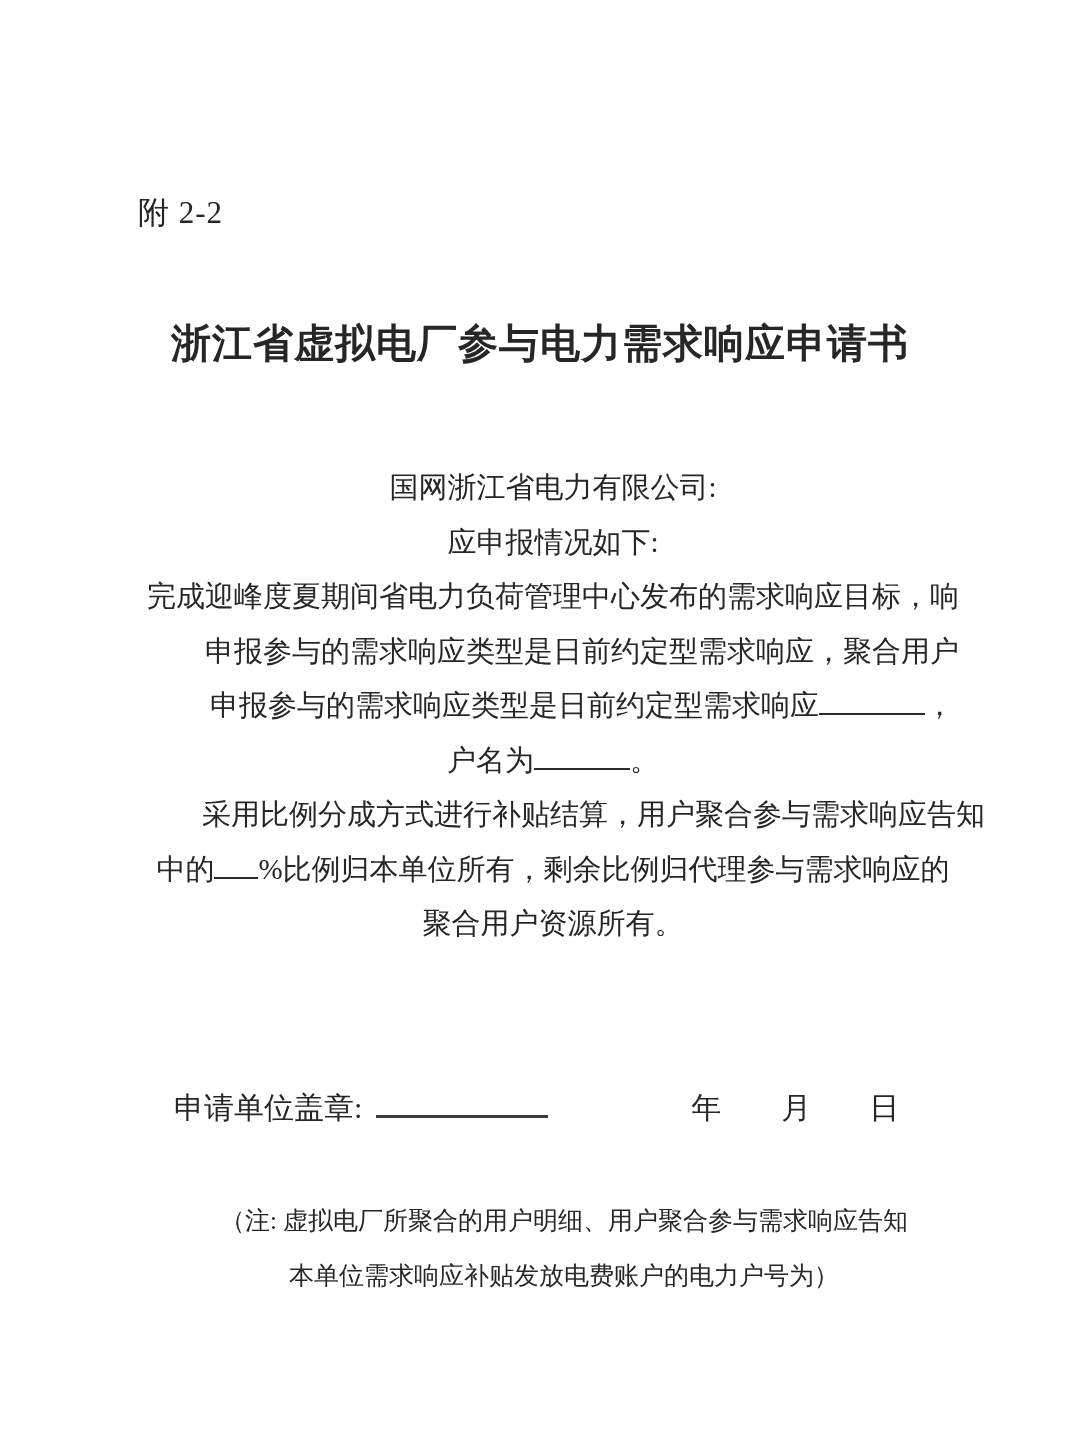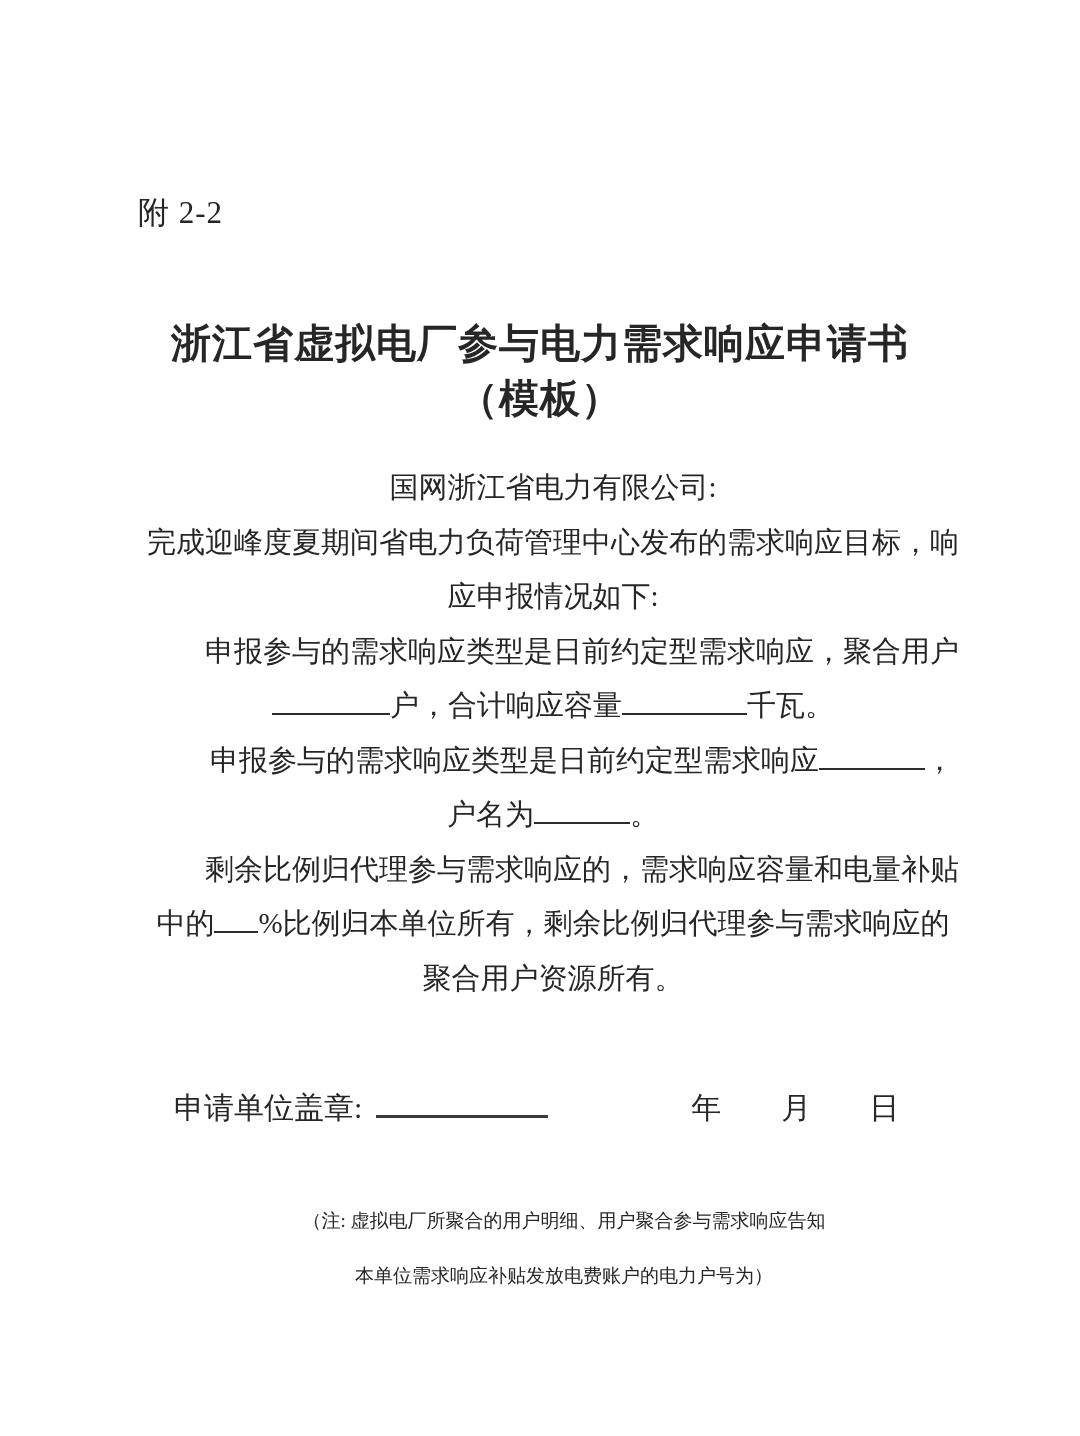--- a/index.html
+++ b/index.html
@@ -76,21 +76,21 @@
     vertical-align: baseline;
   }
   .sig-year  { margin-left: 143px; }
   .sig-month { margin-left: 60px; }
   .sig-day   { margin-left: 58px; }
   .note-block {
     position: absolute;
     left: 144px;
     top: 1194px;
     width: 840px;
-    font-size: 19px;
+    font-size: 25px;
     line-height: 54.5px;
   }
   .page-number {
     position: absolute;
     left: 828px;
     top: 1360px;
     font-size: 29px;
     color: #333333;
     white-space: nowrap;
   }
@@ -98,40 +98,38 @@
 </style>
 </head>
 <body>
 
 <div class="page">
 
   <div class="attach-label">附 2-2</div>
 
   <div class="doc-title">
     <div>浙江省虚拟电厂参与电力需求响应申请书</div>
-    <div>（模板）</div>
   </div>
 
   <div class="body-text">
     <div class="line">国网浙江省电力有限公司:</div>
 
 
+    <div class="line">应申报情况如下:</div>
+
     <div class="line">完成迎峰度夏期间省电力负荷管理中心发布的需求响应目标，响</div>
-
-    <div class="line">应申报情况如下:</div>
 
     <div class="line ind">申报参与的需求响应类型是日前约定型需求响应，聚合用户</div>
 
-    <div class="line"><span class="blank w122"></span><span>户，合计响应容量</span><span class="blank w125"></span><span>千瓦。</span></div>
 
     <div class="line ind"><span>申报参与的需求响应类型是日前约定型需求响应</span><span class="blank w106"></span><span>，</span></div>
 
     <div class="line"><span>户名为</span><span class="blank w96"></span><span>。</span></div>
 
-    <div class="line ind">剩余比例归代理参与需求响应的，需求响应容量和电量补贴</div>
+    <div class="line ind">采用比例分成方式进行补贴结算，用户聚合参与需求响应告知</div>
 
     <div class="line"><span>中的</span><span class="blank w44"></span><span>%比例归本单位所有，剩余比例归代理参与需求响应的</span></div>
 
     <div class="line">聚合用户资源所有。</div>
   </div>
 
   <div class="sig-line">
     <span class="sig-label">申请单位盖章:</span><span class="sig-blank"></span><span class="sig-year">年</span><span class="sig-month">月</span><span class="sig-day">日</span>
   </div>
 

